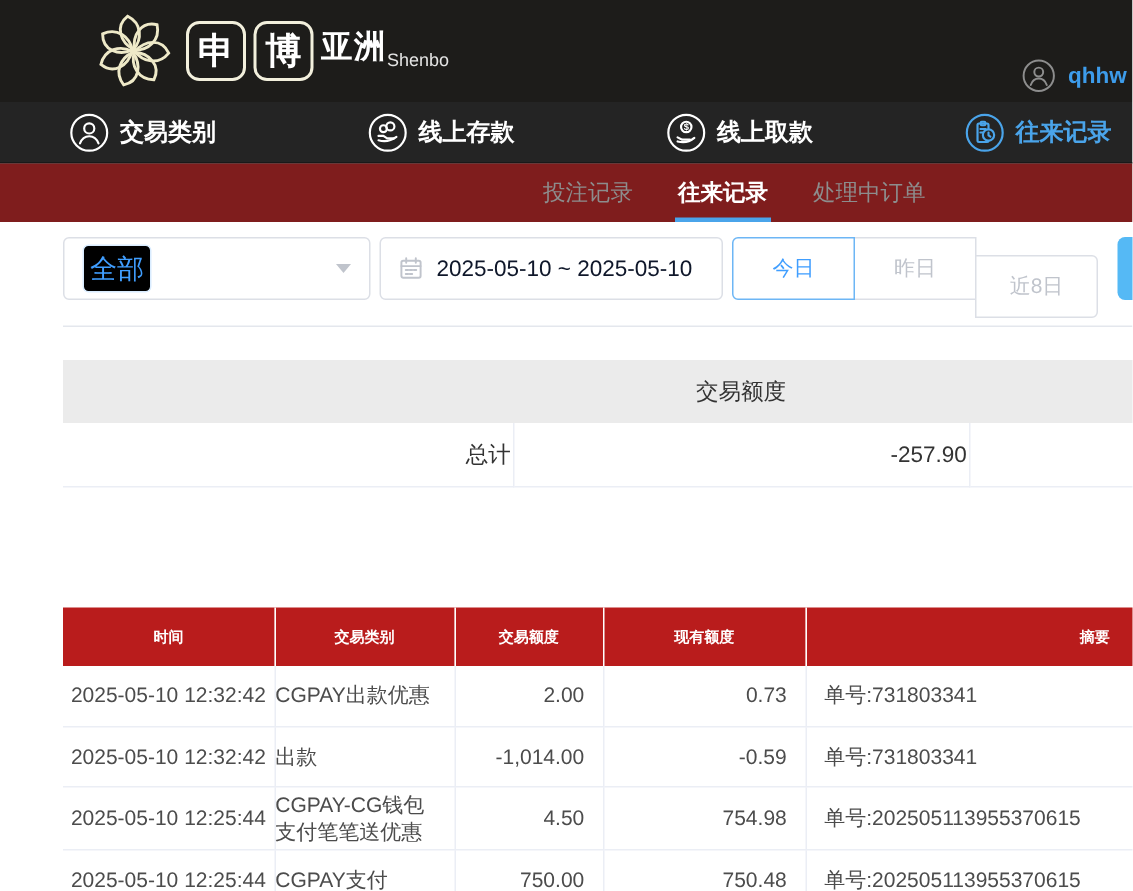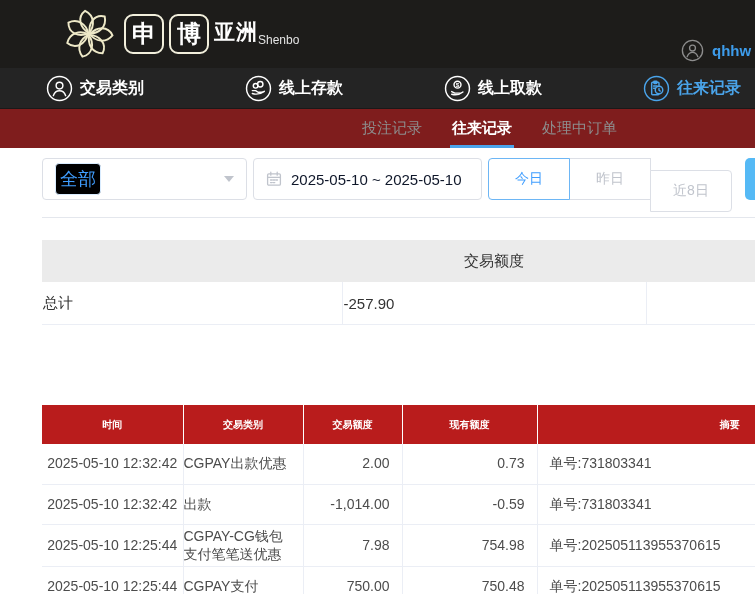--- a/index.html
+++ b/index.html
@@ -53,21 +53,21 @@
   .qbtn:last-child{border-radius:0 4px 4px 0;margin-top:12px;}
   .qbtn.active{color:#409eff;border-color:#6db6f5;position:relative;z-index:1;}
   .search-btn{position:absolute;left:703px;top:0;width:40px;height:42px;background:#55b9f5;border:none;border-radius:5px;cursor:pointer;}
 
   .divider{margin:17px 0 0 42px;width:713px;height:1px;background:#e4e7ed;}
 
   
   .summary-table{margin:22px 0 0 42px;width:880px;border-collapse:collapse;table-layout:fixed;font-size:15px;color:#333;}
   .summary-table col.s1{width:300px;} .summary-table col.s2{width:304px;}
   .summary-table thead th{height:40px;background:#ebebeb;font-weight:normal;text-align:center;}
-  .summary-table tbody td{height:40px;text-align:left;border-bottom:1px solid #ebeef5;}
+  .summary-table tbody td{height:40px;text-align:right;border-bottom:1px solid #ebeef5;}
   .summary-table tbody td:not(:last-child){border-right:1px solid #ebeef5;}
 
   
   .tx-table{margin:80px 0 0 42px;width:880px;border-collapse:collapse;table-layout:fixed;font-size:14px;color:#4c4c4c;}
   .tx-table col.c1{width:141px;} .tx-table col.c2{width:120px;} .tx-table col.c3{width:99px;} .tx-table col.c4{width:135px;}
   .tx-table thead th{height:37px;background:#b91c1c;color:#fff;font-size:10px;font-weight:bold;text-align:center;}
   .tx-table thead th:not(:last-child){border-right:1px solid #fff;}
   .tx-table tbody td{height:40px;border-bottom:1px solid #ebeef5;padding:2px 0;box-sizing:border-box;line-height:1.35;}
   .tx-table tbody td:not(:last-child){border-right:1px solid #ebeef5;}
   .tx-table td.c-time{text-align:center;}
@@ -248,21 +248,21 @@
         <tr>
           <td class="c-time">2025-05-10 12:32:42</td>
           <td class="c-cat">出款</td>
           <td class="c-amt">-1,014.00</td>
           <td class="c-bal">-0.59</td>
           <td class="c-sum">单号:731803341</td>
         </tr>
         <tr>
           <td class="c-time">2025-05-10 12:25:44</td>
           <td class="c-cat">CGPAY-CG钱包支付笔笔送优惠</td>
-          <td class="c-amt">7.98</td>
+          <td class="c-amt">4.50</td>
           <td class="c-bal">754.98</td>
           <td class="c-sum">单号:202505113955370615</td>
         </tr>
         <tr>
           <td class="c-time">2025-05-10 12:25:44</td>
           <td class="c-cat">CGPAY支付</td>
           <td class="c-amt">750.00</td>
           <td class="c-bal">750.48</td>
           <td class="c-sum">单号:202505113955370615</td>
         </tr>

